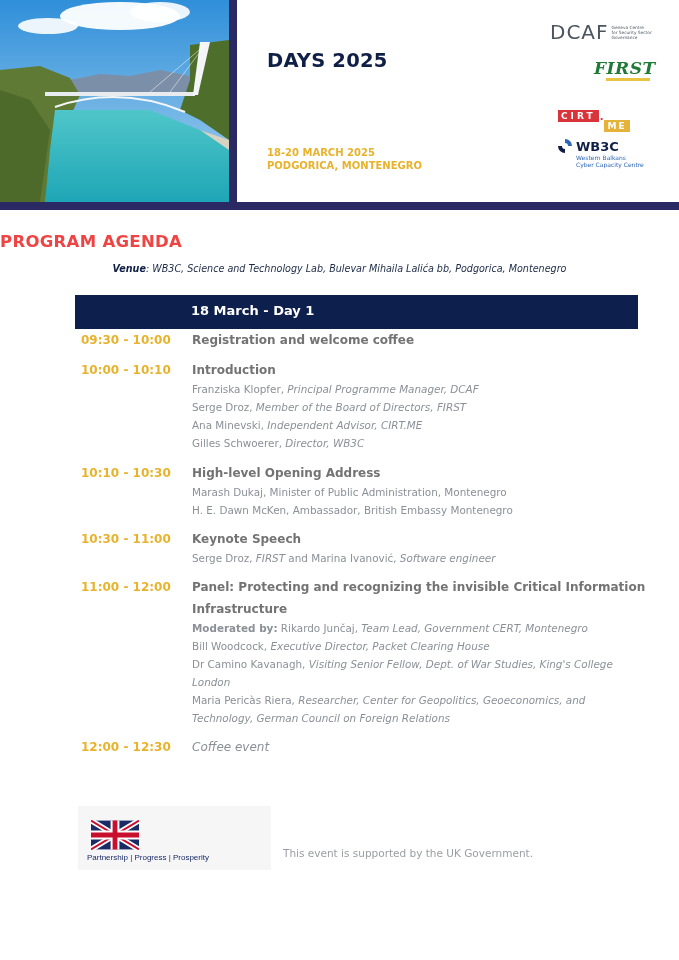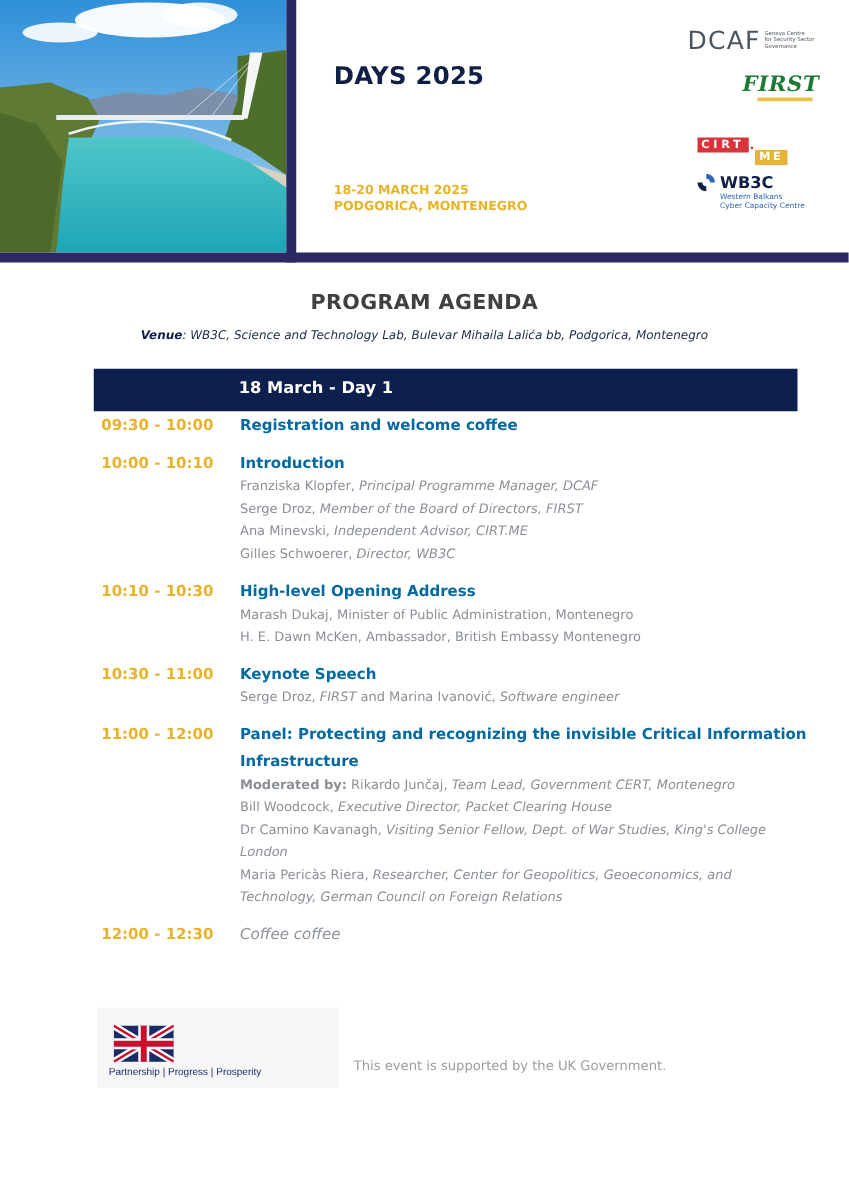--- a/index.html
+++ b/index.html
@@ -20,27 +20,27 @@
   .first { position:absolute; left:54px; top:44px; font-style:italic; font-weight:bold; font-size:17px; color:#1f7a35; font-family:"DejaVu Serif", serif; letter-spacing:0.5px; }
   .first-sub { position:absolute; left:66px; top:64px; width:44px; height:3px; background:#e8c540; }
   .cirt { position:absolute; left:18px; top:86px; display:flex; align-items:center; }
   .cirt .red { background:#d8343a; color:#fff; font-weight:bold; font-size:9px; padding:1px 3px; letter-spacing:3px; }
   .cirt .dot { color:#d8343a; font-weight:bold; font-size:10px; margin:0 1px; }
   .cirt .gold { background:#e5b23a; color:#fff; font-weight:bold; font-size:9px; padding:1px 3px; letter-spacing:2px;margin-top:20px; }
   .wb3c { position:absolute; left:16px; top:124px; }
   .wb3c-row { display:flex; align-items:center; }
   .wb3c-name { font-weight:bold; font-size:13px; color:#0f1f45; margin-left:2px; }
   .wb3c-sub { font-size:6px; line-height:7px; color:#2c66b8; margin-left:20px; }
-  .agenda-title { position:absolute; left:0; width:679px; top:232px; text-align:center; font-weight:bold; font-size:16.5px; color:#404040; letter-spacing:0.3px; }
+  .agenda-title { position:absolute; left:0; width:679px; top:232px; font-weight:bold; font-size:16.5px; color:#ef4444; letter-spacing:0.3px; }
   .venue { position:absolute; left:0; width:679px; top:263px; text-align:center; font-size:9.6px; font-style:italic; color:#1c2a45; white-space:nowrap; }
   .venue b { color:#0f1f45; }
   .dayband { position:absolute; left:75px; top:295px; width:563px; height:34px; background:#0c1f4d; }
   .dayband span { position:absolute; left:116px; top:8px; color:#fff; font-weight:bold; font-size:13px; }
   .time { position:absolute; left:81px; color:#e8b22b; font-weight:bold; font-size:12px; white-space:nowrap; }
-  .session { position:absolute; left:192px; color:#0369a1; font-weight:bold; font-size:12px; white-space:nowrap; }
+  .session { position:absolute; left:192px; color:#737373; font-weight:bold; font-size:12px; white-space:nowrap; }
   .person { position:absolute; left:192px; color:#8b9097; font-size:10.4px; white-space:nowrap; }
   .person i { font-style:italic; }
   .person b { color:#8b9097; }
   .footer-logo { position:absolute; left:78px; top:806px; width:193px; height:64px; background:#f6f6f7; }
   .flag { position:absolute; left:13px; top:14px; }
   .ukid-text { position:absolute; left:66px; top:11px; color:#1b2b66; font-weight:bold; font-family:"Liberation Sans", sans-serif; line-height:17px; }
   .ukid-text .l1 { font-size:15px; }
   .ukid-text .l2 { font-size:19px; }
   .ukid-tag { position:absolute; left:9px; top:47px; font-size:8px; color:#1b2b66; font-family:"Liberation Sans", sans-serif; white-space:nowrap; }
   .support { position:absolute; left:283px; top:847px; color:#9a9ea3; font-size:10.5px; white-space:nowrap; }
@@ -151,21 +151,21 @@
 <div class="session" style="top:580px">Panel: Protecting and recognizing the invisible Critical Information</div>
 <div class="session" style="top:602px">Infrastructure</div>
 <div class="person" style="top:622px"><b>Moderated by:</b><span> Rikardo Junčaj, </span><i>Team Lead, Government CERT, Montenegro</i></div>
 <div class="person" style="top:640px"><span>Bill Woodcock, </span><i>Executive Director, Packet Clearing House</i></div>
 <div class="person" style="top:658px"><span>Dr Camino Kavanagh, </span><i>Visiting Senior Fellow, Dept. of War Studies, King's College</i></div>
 <div class="person" style="top:676px"><i>London</i></div>
 <div class="person" style="top:694px"><span>Maria Pericàs Riera, </span><i>Researcher, Center for Geopolitics, Geoeconomics, and</i></div>
 <div class="person" style="top:712px"><i>Technology, German Council on Foreign Relations</i></div>
 
 <div class="time" style="top:740px">12:00 - 12:30</div>
-<div class="person" style="top:740px;font-size:12px"><i>Coffee coffee</i></div>
+<div class="person" style="top:740px;font-size:12px"><i>Coffee event</i></div>
 
 <div class="footer-logo">
   <svg class="flag" width="48" height="30" viewBox="0 0 60 36">
     <rect width="60" height="36" fill="#1b2b66"></rect>
     <path d="M0 0 L60 36 M60 0 L0 36" stroke="#ffffff" stroke-width="7"></path>
     <path d="M0 0 L60 36 M60 0 L0 36" stroke="#c8102e" stroke-width="2.5"></path>
     <path d="M30 0 V36 M0 18 H60" stroke="#ffffff" stroke-width="11"></path>
     <path d="M30 0 V36 M0 18 H60" stroke="#c8102e" stroke-width="6"></path>
   </svg>
   <div class="ukid-tag">Partnership   |   Progress   |   Prosperity</div>

